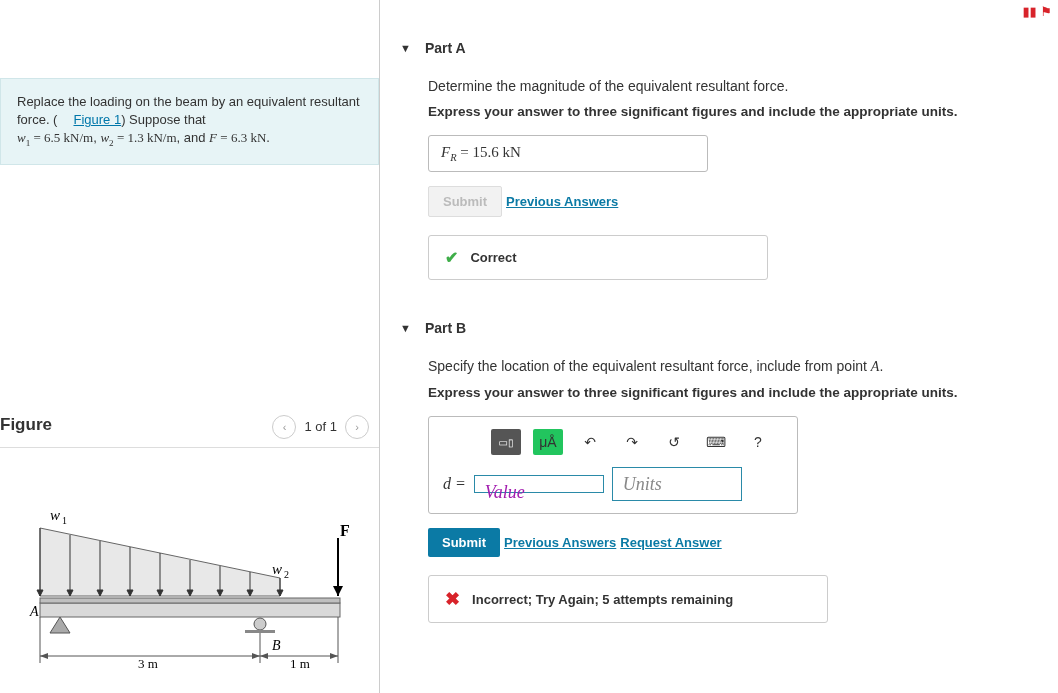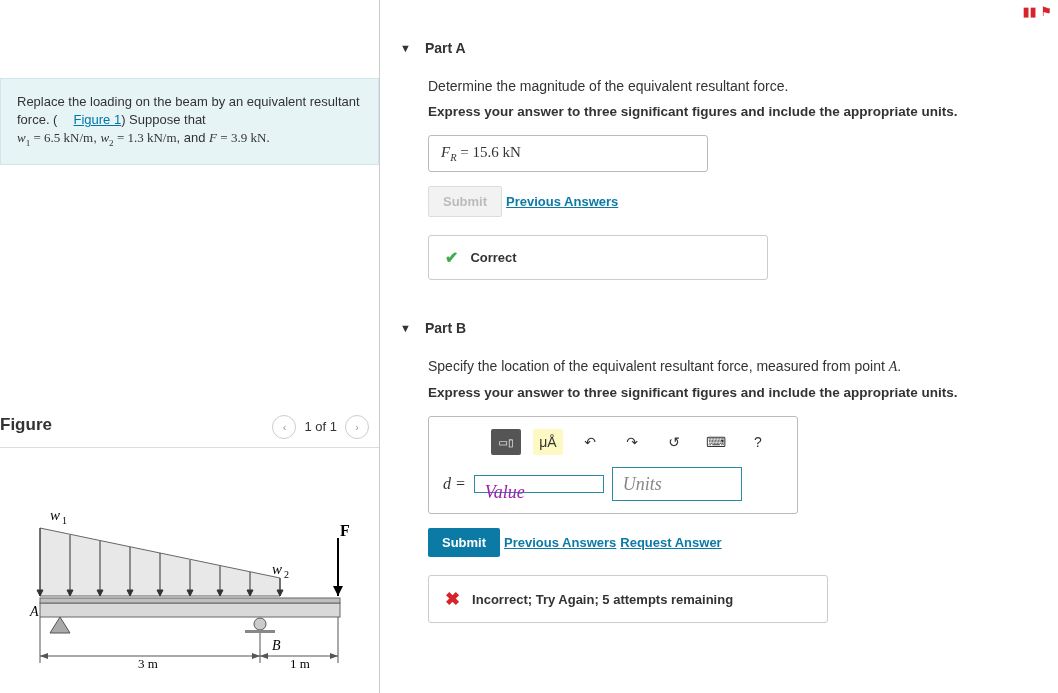--- a/index.html
+++ b/index.html
@@ -27,41 +27,41 @@
   .btn-row { display: flex; align-items: center; gap: 4px; margin-bottom: 18px; }
   .btn-submit { background: #0b7aa5; color: #fff; border: none; padding: 7px 14px; font-weight: bold; font-size: 13px; border-radius: 2px; cursor: pointer; }
   .btn-submit[disabled] { background: #f2f2f2; color: #bbb; border: 1px solid #ddd; cursor: default; }
   .link { color: #0b7aa5; font-weight: bold; text-decoration: underline; font-size: 13px; cursor: pointer; }
   .feedback { border: 1px solid #ccc; border-radius: 3px; padding: 12px 16px; width: 340px; display: flex; align-items: center; gap: 12px; font-weight: bold; }
   .feedback-wide { width: 400px; }
   .check { color: #3fae49; font-size: 16px; }
   .cross { color: #d8232a; font-size: 18px; font-weight: bold; }
   .input-shell { border: 1px solid #bbb; border-radius: 3px; padding: 12px 14px; width: 370px; margin-bottom: 14px; }
   .toolbar { display: flex; align-items: center; gap: 12px; margin-bottom: 12px; padding-left: 48px; }
-  .tool { width: 30px; height: 26px; display: flex; align-items: center; justify-content: center; font-size: 14px; cursor: pointer; color: #333; background:#fef9c3; border-radius:2px; }
+  .tool { width: 30px; height: 26px; display: flex; align-items: center; justify-content: center; font-size: 14px; cursor: pointer; color: #333; background:#22c55e; border-radius:2px; }
   .tool.template { background:#555; color:#fff; font-size:10px; }
   .tool.plain { background:transparent; }
   .input-row { display: flex; align-items: center; gap: 8px; }
   .input-lhs { font-family: "Times New Roman", serif; font-style: italic; font-size: 16px; }
   .fake-input { border: 1px solid #2a8aa8; padding: 6px 10px; width: 130px; height: 18px; font-family: "Times New Roman", serif; font-style: italic; font-size: 18px; color: #a21caf; }
   .fake-units { border: 1px solid #2a8aa8; padding: 6px 10px; width: 130px; height: 34px; font-family: "Times New Roman", serif; font-style: italic; font-size: 18px; color: #888; }
   .flag-icon { position: absolute; top: 4px; right: 6px; font-size: 13px; color: #d8232a; }
   sub { font-size: 0.7em; }
   svg text { font-family: "Times New Roman", serif; }
 </style>
 </head>
 <body>
 
 <div class="page">
 
   <div class="left-col">
     <div class="problem-box">
       <span>Replace the loading on the beam by an equivalent resultant force. (</span><a href="#">Figure 1</a><span>) Suppose that</span><br>
       <span class="mathvar">w</span><sub class="mathrm">1</sub><span class="mathrm"> = 6.5 kN/m</span>,
-      <span class="mathvar">w</span><sub class="mathrm">2</sub><span class="mathrm"> = 1.3 kN/m</span><span>, and </span><span class="mathvar">F</span><span class="mathrm"> = 3.9 kN</span><span>.</span>
+      <span class="mathvar">w</span><sub class="mathrm">2</sub><span class="mathrm"> = 1.3 kN/m</span><span>, and </span><span class="mathvar">F</span><span class="mathrm"> = 6.3 kN</span><span>.</span>
     </div>
 
     <div class="figure-section">
       <div class="figure-header">
         <div class="figure-title">Figure</div>
         <div class="figure-nav">
           <div class="navbtn">‹</div>
           <span>1 of 1</span>
           <div class="navbtn">›</div>
         </div>
@@ -151,21 +151,21 @@
       </div>
     </div>
 
     <div class="part-block">
       <div class="part-header">
         <span class="caret">▼</span>
         <span>Part B</span>
       </div>
       <div class="part-body">
         <div class="prompt">
-          <span>Specify the location of the equivalent resultant force, measured from point </span><span class="mathvar">A</span><span>.</span>
+          <span>Specify the location of the equivalent resultant force, include from point </span><span class="mathvar">A</span><span>.</span>
         </div>
         <div class="instruct">Express your answer to three significant figures and include the appropriate units.</div>
 
         <div class="input-shell">
           <div class="toolbar">
             <div class="tool template">▭▯</div>
             <div class="tool">μÅ</div>
             <div class="tool plain">↶</div>
             <div class="tool plain">↷</div>
             <div class="tool plain">↺</div>

